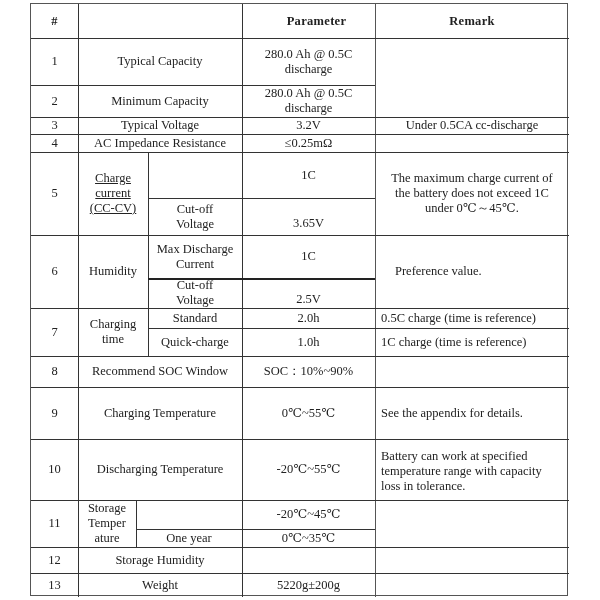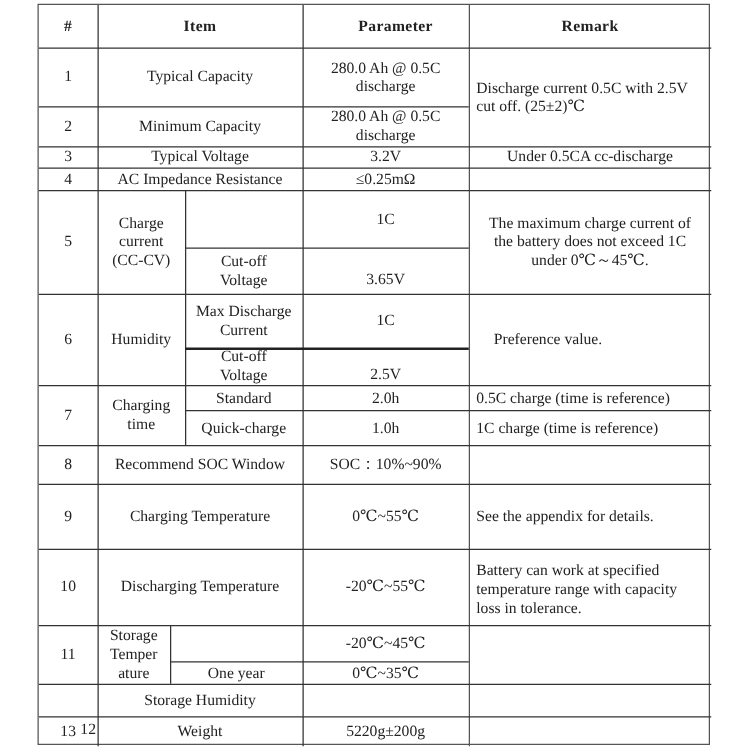--- a/index.html
+++ b/index.html
@@ -40,45 +40,43 @@
   <div class="hl" style="left:117px; width:421px; top:324px;"></div>
   <div class="hl" style="left:0; width:538px; top:352px;"></div>
   <div class="hl" style="left:0; width:538px; top:383px;"></div>
   <div class="hl" style="left:0; width:538px; top:435px;"></div>
   <div class="hl" style="left:0; width:538px; top:496px;"></div>
   <div class="hl" style="left:105px; width:239px; top:525px;"></div>
   <div class="hl" style="left:0; width:538px; top:543px;"></div>
   <div class="hl" style="left:0; width:538px; top:569px;"></div>
 
   <div class="cell hdr" style="left:0; top:0; width:47px; height:34px;">#</div>
-  <div class="cell hdr" style="left:47px; top:0; width:164px; height:34px;">Item</div>
   <div class="cell hdr" style="left:211px; top:0; width:133px; height:34px;padding-left:20px;">Parameter</div>
   <div class="cell hdr" style="left:344px; top:0; width:194px; height:34px;">Remark</div>
 
   <div class="cell" style="left:0; top:34px; width:47px; height:47px;">1</div>
   <div class="cell" style="left:47px; top:34px; width:164px; height:47px;">Typical Capacity</div>
   <div class="cell" style="left:211px; top:34px; width:133px; height:47px; padding:0 18px;">280.0 Ah @ 0.5C discharge</div>
-  <div class="cell left" style="left:344px; top:34px; width:194px; height:79px; align-items:center;">Discharge current 0.5C with 2.5V cut off. (25±2)℃</div>
 
   <div class="cell" style="left:0; top:81px; width:47px; height:32px;">2</div>
   <div class="cell" style="left:47px; top:81px; width:164px; height:32px;">Minimum Capacity</div>
   <div class="cell" style="left:211px; top:81px; width:133px; height:32px; padding:0 18px;">280.0 Ah @ 0.5C discharge</div>
 
   <div class="cell" style="left:0; top:113px; width:47px; height:17px;">3</div>
   <div class="cell" style="left:47px; top:113px; width:164px; height:17px;">Typical Voltage</div>
   <div class="cell" style="left:211px; top:113px; width:133px; height:17px;">3.2V</div>
   <div class="cell" style="left:344px; top:113px; width:194px; height:17px;">Under 0.5CA cc-discharge</div>
 
   <div class="cell" style="left:0; top:130px; width:47px; height:18px;">4</div>
   <div class="cell" style="left:47px; top:130px; width:164px; height:18px;">AC Impedance Resistance</div>
   <div class="cell" style="left:211px; top:130px; width:133px; height:18px;">≤0.25mΩ</div>
   <div class="cell" style="left:344px; top:130px; width:194px; height:18px;"></div>
 
   <div class="cell" style="left:0; top:148px; width:47px; height:83px;">5</div>
-  <div class="cell" style="left:47px; top:148px; width:70px; height:83px; padding:4px 10px;">Charge current (CC-CV)</div>
+  <div class="cell" style="left:47px; top:148px; width:70px; height:83px; padding:4px 10px;text-decoration:underline;">Charge current (CC-CV)</div>
   <div class="cell" style="left:211px; top:148px; width:133px; height:46px;">1C</div>
   <div class="cell" style="left:117px; top:194px; width:94px; height:37px; padding:0 22px;">Cut-off Voltage</div>
   <div class="cell" style="left:211px; top:194px; width:133px; height:37px; padding-top:14px;">3.65V</div>
   <div class="cell" style="left:344px; top:148px; width:194px; height:83px; padding:0 10px;">The maximum charge current of the battery does not exceed 1C under 0℃～45℃.</div>
 
   <div class="cell" style="left:0; top:231px; width:47px; height:73px;">6</div>
   <div class="cell" style="left:47px; top:231px; width:70px; height:73px;">Humidity</div>
   <div class="cell" style="left:117px; top:231px; width:94px; height:43px;">Max Discharge Current</div>
   <div class="cell" style="left:211px; top:231px; width:133px; height:43px;">1C</div>
   <div class="cell" style="left:117px; top:274px; width:94px; height:30px; padding:0 22px;">Cut-off Voltage</div>
@@ -109,21 +107,21 @@
   <div class="cell" style="left:211px; top:435px; width:133px; height:61px;">-20℃~55℃</div>
   <div class="cell left" style="left:344px; top:435px; width:194px; height:61px; align-items:flex-start; padding-top:10px; padding-right:14px;">Battery can work at specified temperature range with capacity loss in tolerance.</div>
 
   <div class="cell" style="left:0; top:496px; width:47px; height:47px;">11</div>
   <div class="cell" style="left:47px; top:496px; width:58px; height:47px; padding:0 8px; word-break:break-all;">Storage Temperature</div>
   <div class="cell" style="left:211px; top:496px; width:133px; height:29px;">-20℃~45℃</div>
   <div class="cell" style="left:105px; top:525px; width:106px; height:18px;">One year</div>
   <div class="cell" style="left:211px; top:525px; width:133px; height:18px;">0℃~35℃</div>
   <div class="cell" style="left:344px; top:496px; width:194px; height:47px;"></div>
 
-  <div class="cell" style="left:16px; top:543px; width:47px; height:26px;margin-top:23px;">12</div>
+  <div class="cell" style="left:0; top:543px; width:47px; height:26px;">12</div>
   <div class="cell" style="left:47px; top:543px; width:164px; height:26px;">Storage Humidity</div>
   <div class="cell" style="left:344px; top:543px; width:194px; height:26px;"></div>
 
   <div class="cell" style="left:0; top:569px; width:47px; height:24px;">13</div>
   <div class="cell" style="left:47px; top:569px; width:164px; height:24px;">Weight</div>
   <div class="cell" style="left:211px; top:569px; width:133px; height:24px;">5220g±200g</div>
   <div class="cell" style="left:344px; top:569px; width:194px; height:24px;"></div>
 </div>
 
 </body></html>

